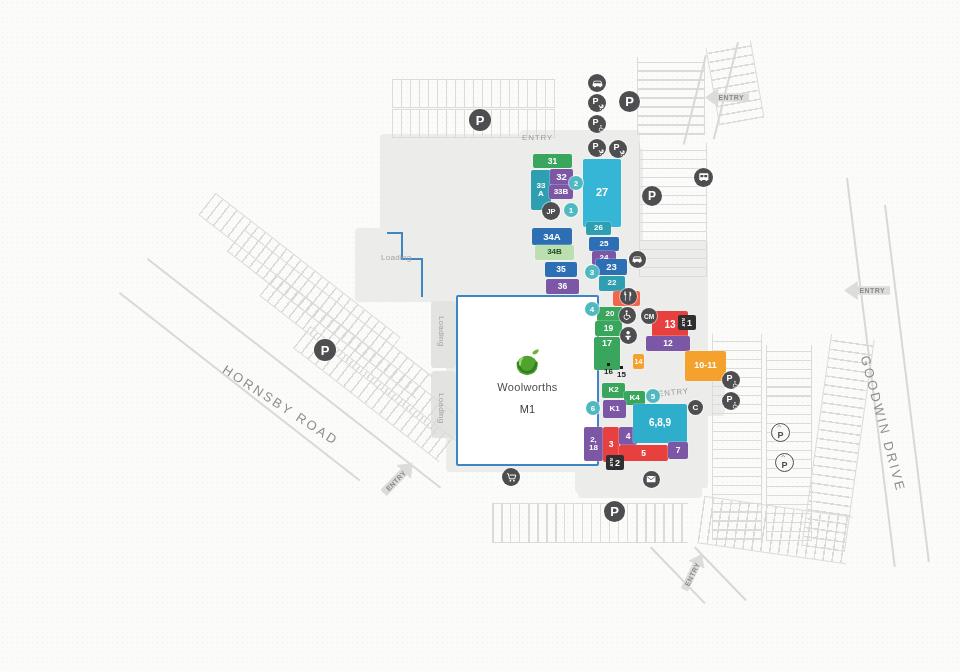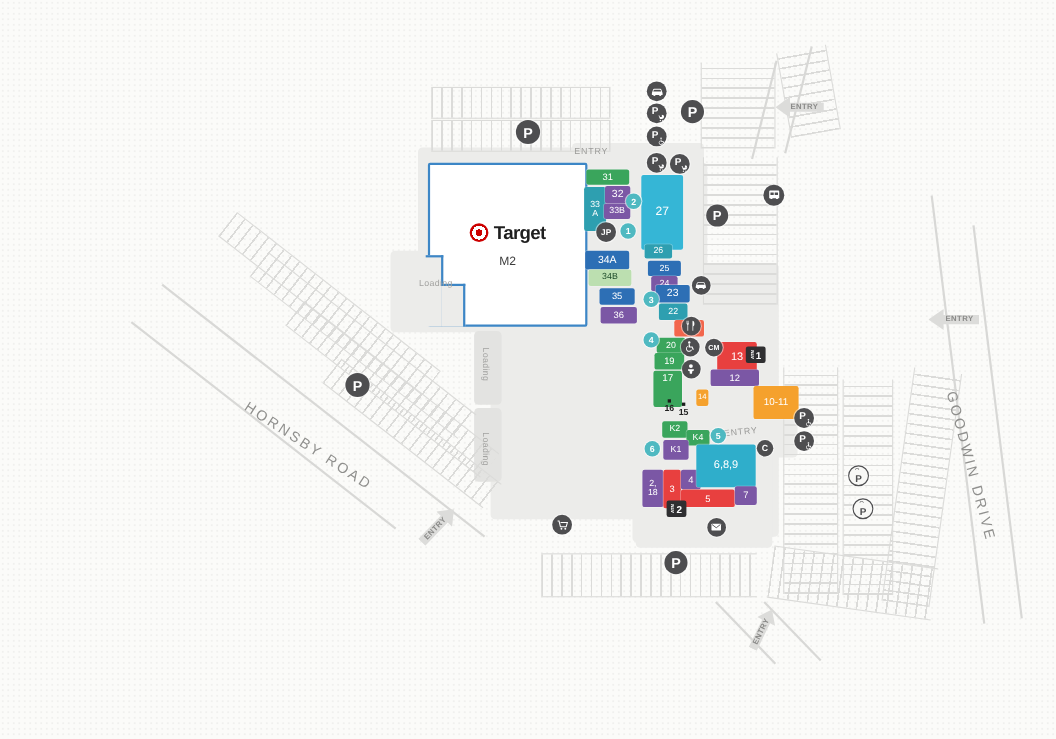--- a/index.html
+++ b/index.html
@@ -18,21 +18,21 @@
   .bldg{position:absolute;background:#fff;border:2px solid #3C86C6;border-radius:2px;
         display:flex;flex-direction:column;align-items:center;justify-content:center;z-index:6;}
   .notch{position:absolute;background:#ECECEA;border-right:2px solid #3C86C6;border-top:2px solid #3C86C6;z-index:7;}
   .tg-row{display:flex;align-items:center;gap:5px;}
   .bullseye{width:17px;height:17px;border-radius:50%;
             background:radial-gradient(circle,#CC0000 0 26%,#fff 26% 52%,#CC0000 52% 100%);}
   .tg-word{font-weight:bold;font-size:17px;color:#1F1F1F;letter-spacing:-0.6px;}
   .ww-word{font-size:11px;color:#4B4B47;margin-top:2px;letter-spacing:0.3px;}
   .lvl{margin-top:10px;font-size:11px;color:#3C3C3C;}
   .shop{position:absolute;z-index:8;display:flex;align-items:center;justify-content:center;
-        color:#fff;font-weight:normal;border-radius:2px;text-align:center;line-height:1.05;
+        color:#fff;font-weight:bold;border-radius:2px;text-align:center;line-height:1.05;
         white-space:pre-line;box-shadow:0 0 0 0.5px rgba(255,255,255,0.4);}
   .shop.top{align-items:flex-start;padding-top:2px;box-sizing:border-box;}
   .kiosk{position:absolute;z-index:9;border-radius:50%;display:flex;align-items:center;justify-content:center;
          color:#fff;font-weight:bold;font-size:8px;box-shadow:0 0 0 1px rgba(255,255,255,0.6);}
   .badge{position:absolute;z-index:10;display:flex;align-items:center;justify-content:center;
          color:#fff;font-weight:bold;}
   .badge.round{border-radius:50%;}
   .badge.atm{border-radius:2px;gap:1px;}
   .atm-v{writing-mode:vertical-rl;transform:rotate(180deg);font-size:4px;letter-spacing:0;line-height:1;}
   .ic{position:absolute;z-index:10;border-radius:50%;background:#4E4E50;color:#fff;
@@ -97,30 +97,33 @@
   <div class="rline" style="left:846px;top:178px;width:2px;height:392px;transform:rotate(-7deg);transform-origin:0 0;"></div>
   <div class="rline" style="left:884px;top:205px;width:2px;height:360px;transform:rotate(-7deg);transform-origin:0 0;"></div>
   <div class="rline" style="left:737px;top:42px;width:2px;height:100px;transform:rotate(14deg);transform-origin:0 0;"></div>
   <div class="rline" style="left:705px;top:55px;width:2px;height:92px;transform:rotate(14deg);transform-origin:0 0;"></div>
   <div class="rline" style="left:650px;top:548px;width:2px;height:78px;transform:rotate(-44deg);transform-origin:0 0;"></div>
   <div class="rline" style="left:694px;top:548px;width:2px;height:74px;transform:rotate(-44deg);transform-origin:0 0;"></div>
 
   <div class="road-label" style="left:228px;top:362px;transform:rotate(33deg);">HORNSBY ROAD</div>
   <div class="road-label" style="left:872px;top:354px;transform:rotate(75deg);">GOODWIN DRIVE</div>
 
-  <div class="bldg" style="left:389px;top:148px;width:141px;height:145px;">
-    <div class="tg-row">
-      <span class="bullseye"></span>
-      <span class="tg-word">Target</span>
-    </div>
-    <div class="lvl">M2</div>
-  </div>
   <div class="notch" style="left:387px;top:232px;width:14px;height:63px;"></div>
   <div class="notch" style="left:401px;top:258px;width:20px;height:37px;"></div>
 
+  <div class="bldg" style="left:456px;top:295px;width:139px;height:167px;">
+    <svg class="wlogo" viewBox="0 0 40 38" width="34" height="32">
+      <path d="M25 7c1.5-3 4.5-4.5 8-4-0.5 3.5-3 6-6.5 6z" fill="#6DB33F"></path>
+      <ellipse cx="19" cy="22" rx="12.5" ry="11.5" fill="#4FA32E"></ellipse>
+      <path d="M8 19c1.5 7 6 11 11 11 5.5 0 9.5-4.5 11-11" fill="none" stroke="#2F7D1E" stroke-width="3" stroke-linecap="round"></path>
+      <path d="M13 13c-2 2-3 5-2.5 8" stroke="#A8D77A" stroke-width="2.5" fill="none" stroke-linecap="round"></path>
+    </svg>
+    <div class="ww-word">Woolworths</div>
+    <div class="lvl">M1</div>
+  </div>
 
   <div class="loading" style="left:381px;top:253px;z-index:9;">Loading</div>
   <div class="loading vert" style="left:437px;top:316px;">Loading</div>
   <div class="loading vert" style="left:437px;top:393px;">Loading</div>
 
   <div class="walk-label" style="left:522px;top:133px;">ENTRY</div>
   <div class="walk-label" style="left:658px;top:388px;transform:rotate(-6deg);">ENTRY</div>
 
   <div class="entry-arrow left" style="left:705px;top:88px;width:44px;height:19px;">
       <span>ENTRY</span>

